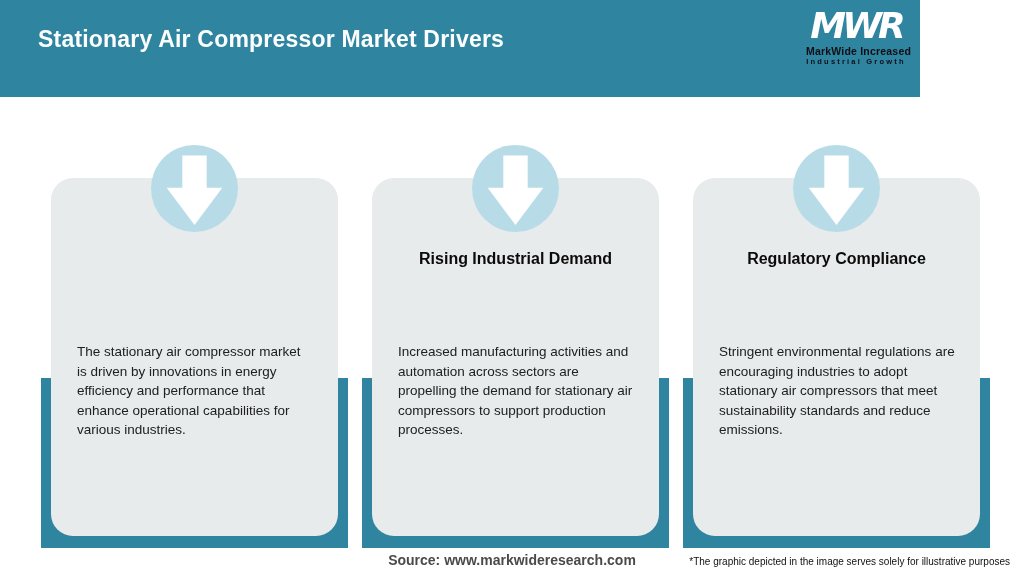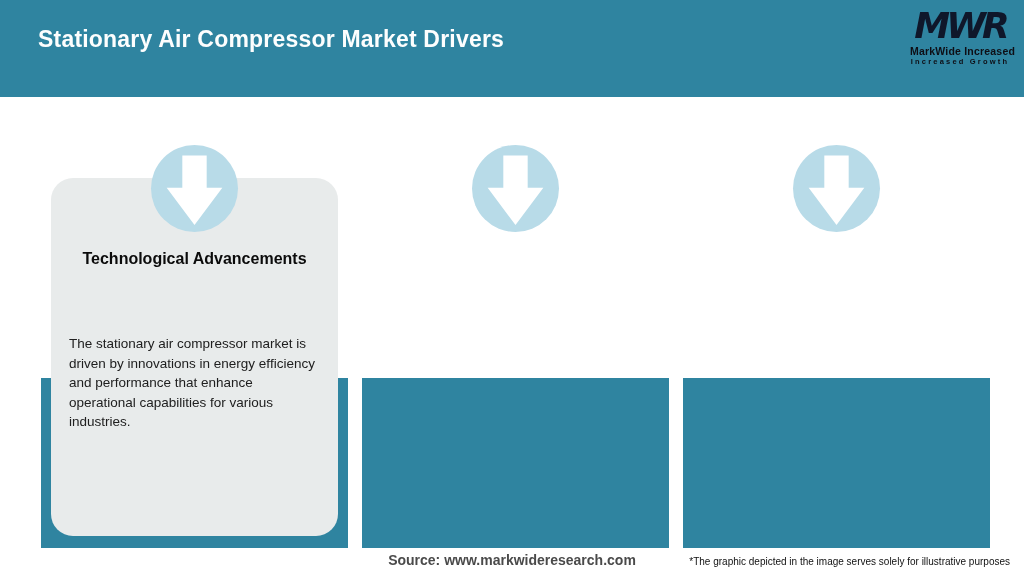--- a/index.html
+++ b/index.html
@@ -9,21 +9,21 @@
     height: 576px;
     background: #ffffff;
     overflow: hidden;
     font-family: "Liberation Sans", sans-serif;
   }
 
   
   .header {
     position: absolute;
     top: 0; left: 0;
-    width: 1024px;
+    width: 920px;
     height: 97px;
     background: #2F84A0;
   }
   .header-title {
     position: absolute;
     left: 38px;
     top: 24px;
     margin: 0;
     font-size: 23px;
     line-height: 30px;
@@ -39,21 +39,21 @@
     text-align: center;
     color: #0E0E15;
   }
   .logo-acronym {
     font-family: "DejaVu Sans", sans-serif;
     font-style: italic;
     font-weight: 800;
     font-size: 36px;
     line-height: 38px;
     letter-spacing: -4px;
-    color: #0f172a;
+    color: #ffffff;
   }
   .logo-name {
     font-size: 10.5px;
     font-weight: 700;
     line-height: 12px;
     letter-spacing: 0.2px;
     color: #0E0E15;
     white-space: nowrap;
   }
   .logo-tagline {
@@ -111,21 +111,21 @@
     text-align: center;
     font-size: 16px;
     font-weight: 700;
     color: #0B0B0B;
   }
   .card-body {
     position: absolute;
     top: 152px;
     left: 0;
     padding: 0 13px 0 14px;
-    margin: 4px;
+    margin: 12px;
     font-size: 13.5px;
     line-height: 19.5px;
     color: #202020;
     text-align: left;
   }
 
   
   .source {
     position: absolute;
     top: 552px;
@@ -148,34 +148,41 @@
 </head>
 <body>
 
 <div class="page">
 
   <div class="header">
     <h1 class="header-title">Stationary Air Compressor Market Drivers</h1>
     <div class="logo">
       <div class="logo-acronym">MWR</div>
       <div class="logo-name">MarkWide Increased</div>
-      <div class="logo-tagline">Increased Growth</div>
+      <div class="logo-tagline">Industrial Growth</div>
     </div>
   </div>
 
   <div class="backing backing-1"></div>
   <div class="backing backing-2"></div>
   <div class="backing backing-3"></div>
 
   <div class="card card-1">
-    <h2 class="card-title">Technological Advancements</h2>
     <p class="card-body">The stationary air compressor market is driven by innovations in energy efficiency and performance that enhance operational capabilities for various industries.</p>
   </div>
 
-
+  <div class="card card-2">
+    <h2 class="card-title">Rising Industrial Demand</h2>
+    <p class="card-body">Increased manufacturing activities and automation across sectors are propelling the demand for stationary air compressors to support production processes.</p>
+  </div>
+
+  <div class="card card-3">
+    <h2 class="card-title">Regulatory Compliance</h2>
+    <p class="card-body">Stringent environmental regulations are encouraging industries to adopt stationary air compressors that meet sustainability standards and reduce emissions.</p>
+  </div>
 
   <div class="badge badge-1">
     <span>
       <svg viewBox="0 0 100 100" aria-hidden="true">
         <polygon points="36,12 64,12 64,49 82,49 50,92 18,49 36,49" fill="#FFFFFF"></polygon>
       </svg>
     </span>
   </div>
   <div class="badge badge-2">
     <span>

